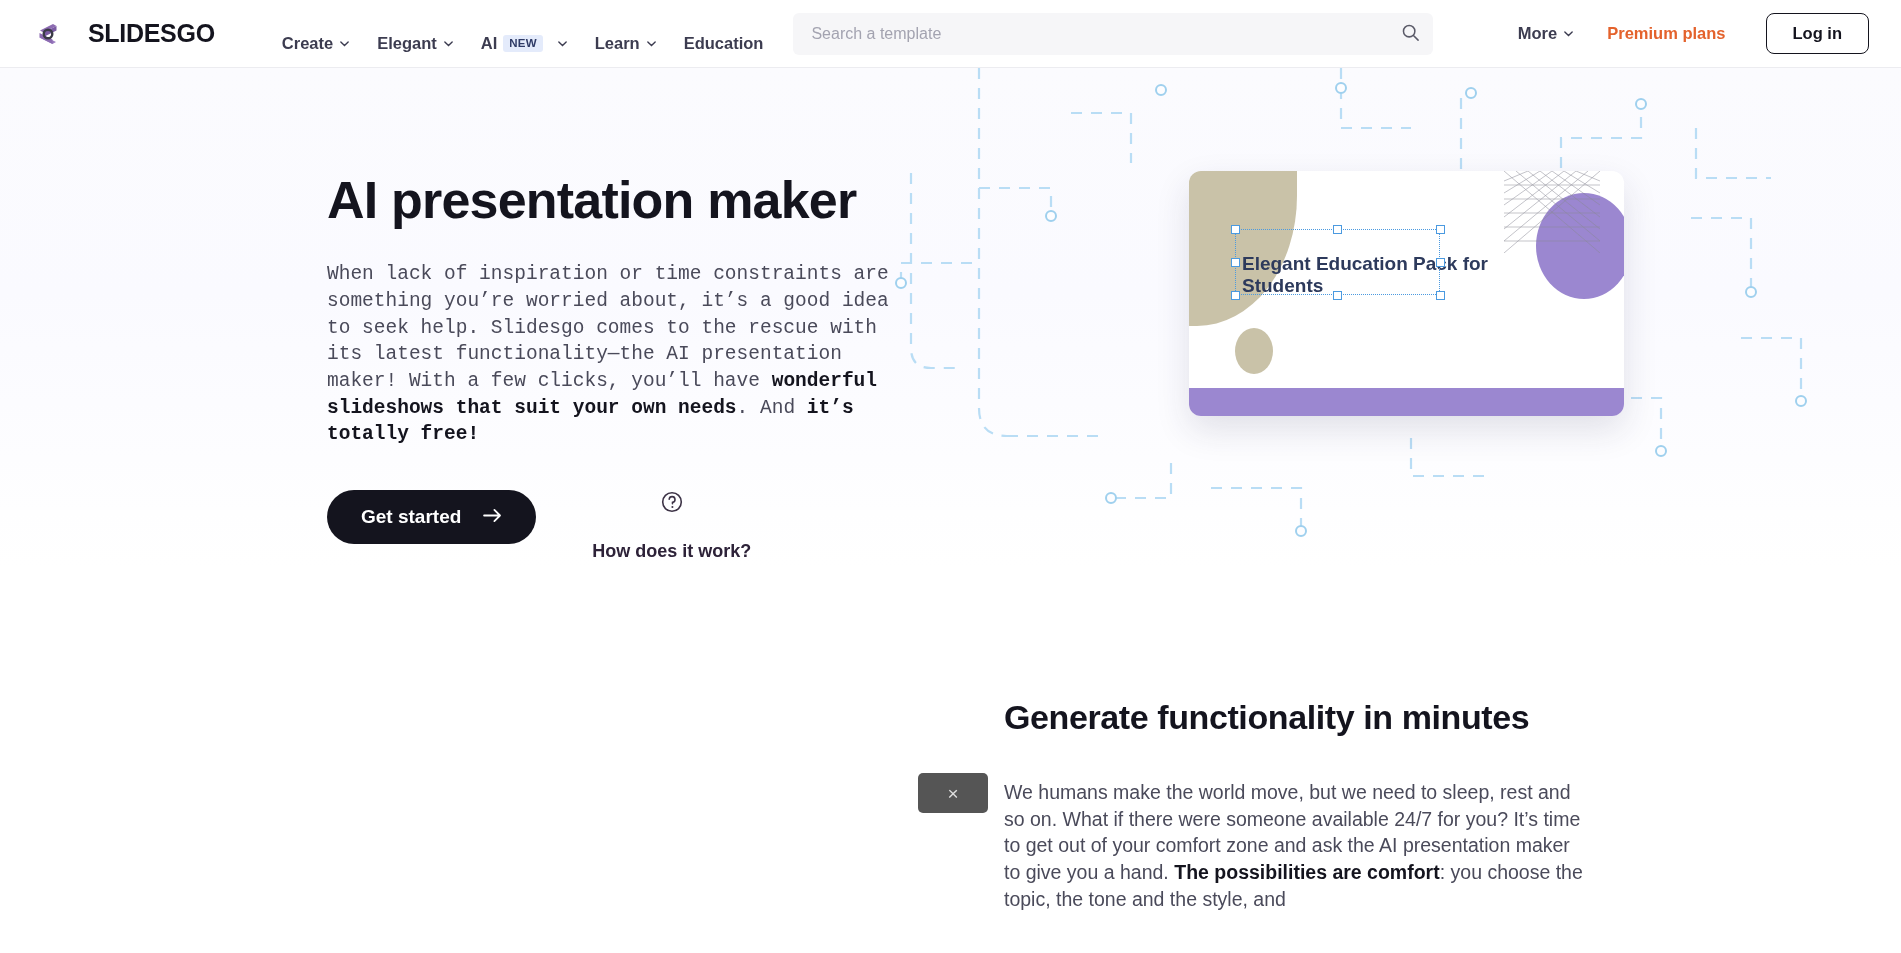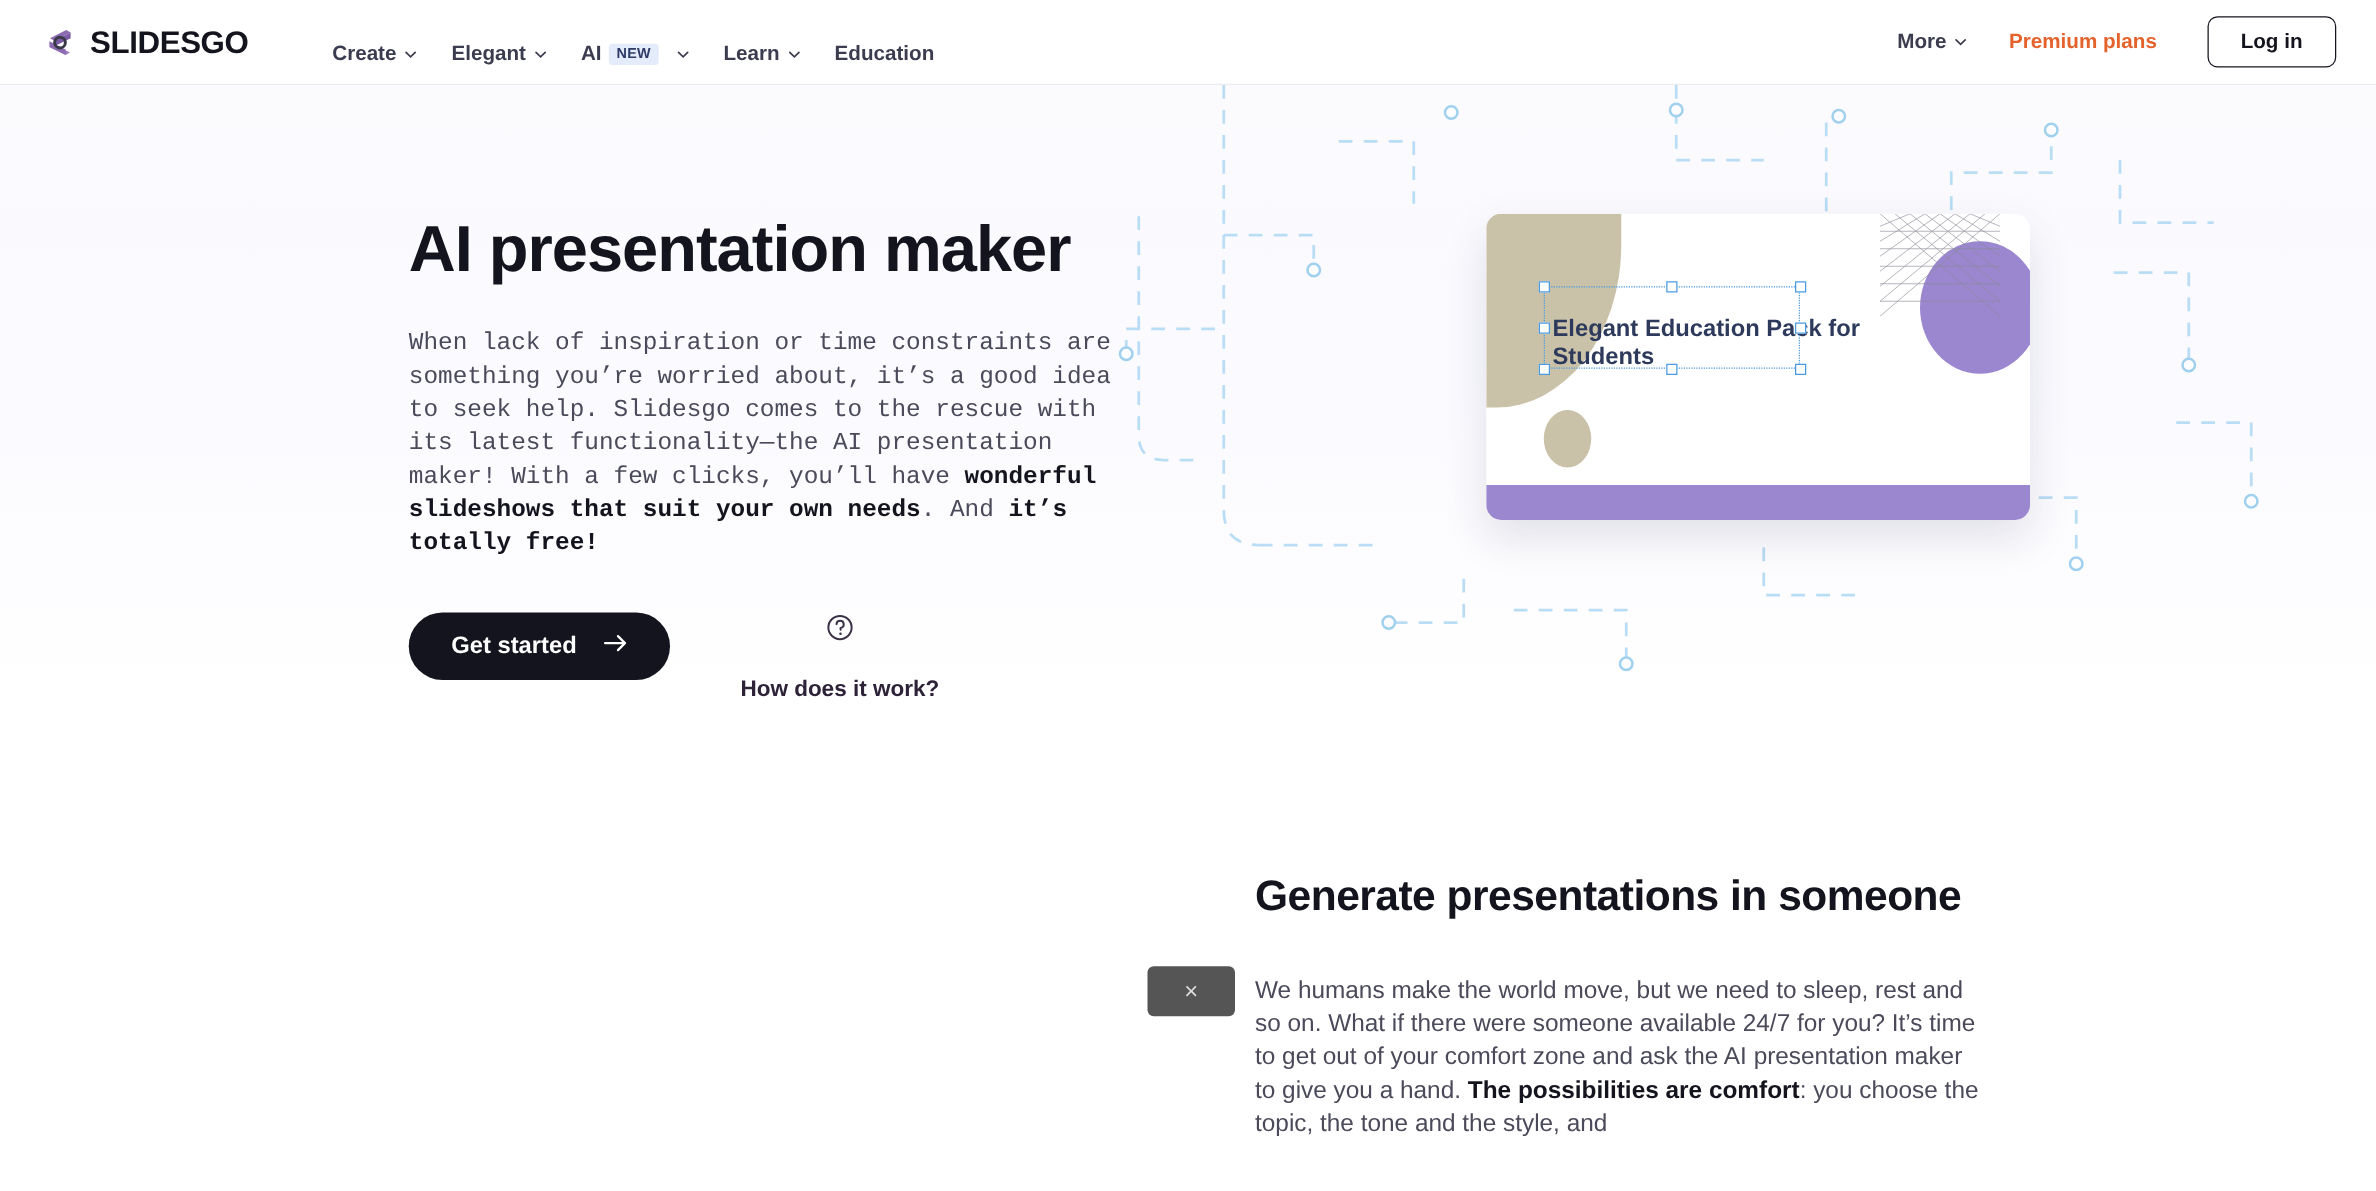--- a/index.html
+++ b/index.html
@@ -14,21 +14,21 @@
   
   .header {
     position: absolute; top: 0; left: 0;
     width: 1901px; height: 68px;
     background: #ffffff;
     border-bottom: 1px solid #ececf0;
     display: flex; align-items: center;
     z-index: 50;
   }
   .logo-wrap {
-    display: flex; align-items: flex-end; gap: 9px;
+    display: flex; align-items: center; gap: 25px;
     margin-left: 33px;
     cursor: pointer;
   }
   .logo-mark { width: 30px; height: 30px; flex: none; }
   .logo-text {
     font-size: 25px; font-weight: 700; letter-spacing: -0.3px;
     color: #14141e; font-family: "Liberation Sans", sans-serif;
   }
   .nav { display: flex; align-items: flex-start; margin-left: 53px; gap: 0; margin-top: 20px; }
   .nav-item {
@@ -237,20 +237,31 @@
           <svg width="11" height="11" viewBox="0 0 12 12">
               <path d="M2 4.3 L6 8.2 L10 4.3" fill="none" stroke="#3c3c50" stroke-width="1.5" stroke-linecap="round"></path>
             </svg>
         </span>
       </div>
       <div class="nav-item">
         <span>Education</span>
       </div>
     </nav>
 
+    <div class="search-box">
+      <input class="search-input" type="text" placeholder="Search a template" style="">
+      <button class="search-btn">
+        <span>
+          <svg width="19" height="19" viewBox="0 0 20 20">
+            <circle cx="8.6" cy="8.6" r="6" fill="none" stroke="#5a5a68" stroke-width="1.6"></circle>
+            <path d="M13.1 13.1 L18 18" stroke="#5a5a68" stroke-width="1.6" stroke-linecap="round"></path>
+          </svg>
+        </span>
+      </button>
+    </div>
 
     <div class="right-group">
       <div class="nav-item">
         <span>More</span>
         <span class="chev">
           <svg width="11" height="11" viewBox="0 0 12 12">
               <path d="M2 4.3 L6 8.2 L10 4.3" fill="none" stroke="#3c3c50" stroke-width="1.5" stroke-linecap="round"></path>
             </svg>
         </span>
       </div>
@@ -347,21 +358,21 @@
           </span>
           <span>How does it work?</span>
         </div>
       </div>
     </div>
   </div>
 
   <div class="sec2">
 
     <div class="sec2-copy">
-      <h2 class="sec2-title">Generate presentations in someone</h2>
+      <h2 class="sec2-title">Generate functionality in minutes</h2>
       <p class="sec2-para"><span>We humans make the world move, but we need to sleep, rest and so on. What if there were someone available 24/7 for you? It’s time to get out of your comfort zone and ask the AI presentation maker to give you a hand. </span><b>The possibilities are comfort</b><span>: you choose the topic, the tone and the style, and</span></p>
     </div>
   </div>
 
   <button class="close-btn">
     <span>×</span>
   </button>
 
 </div>
 

